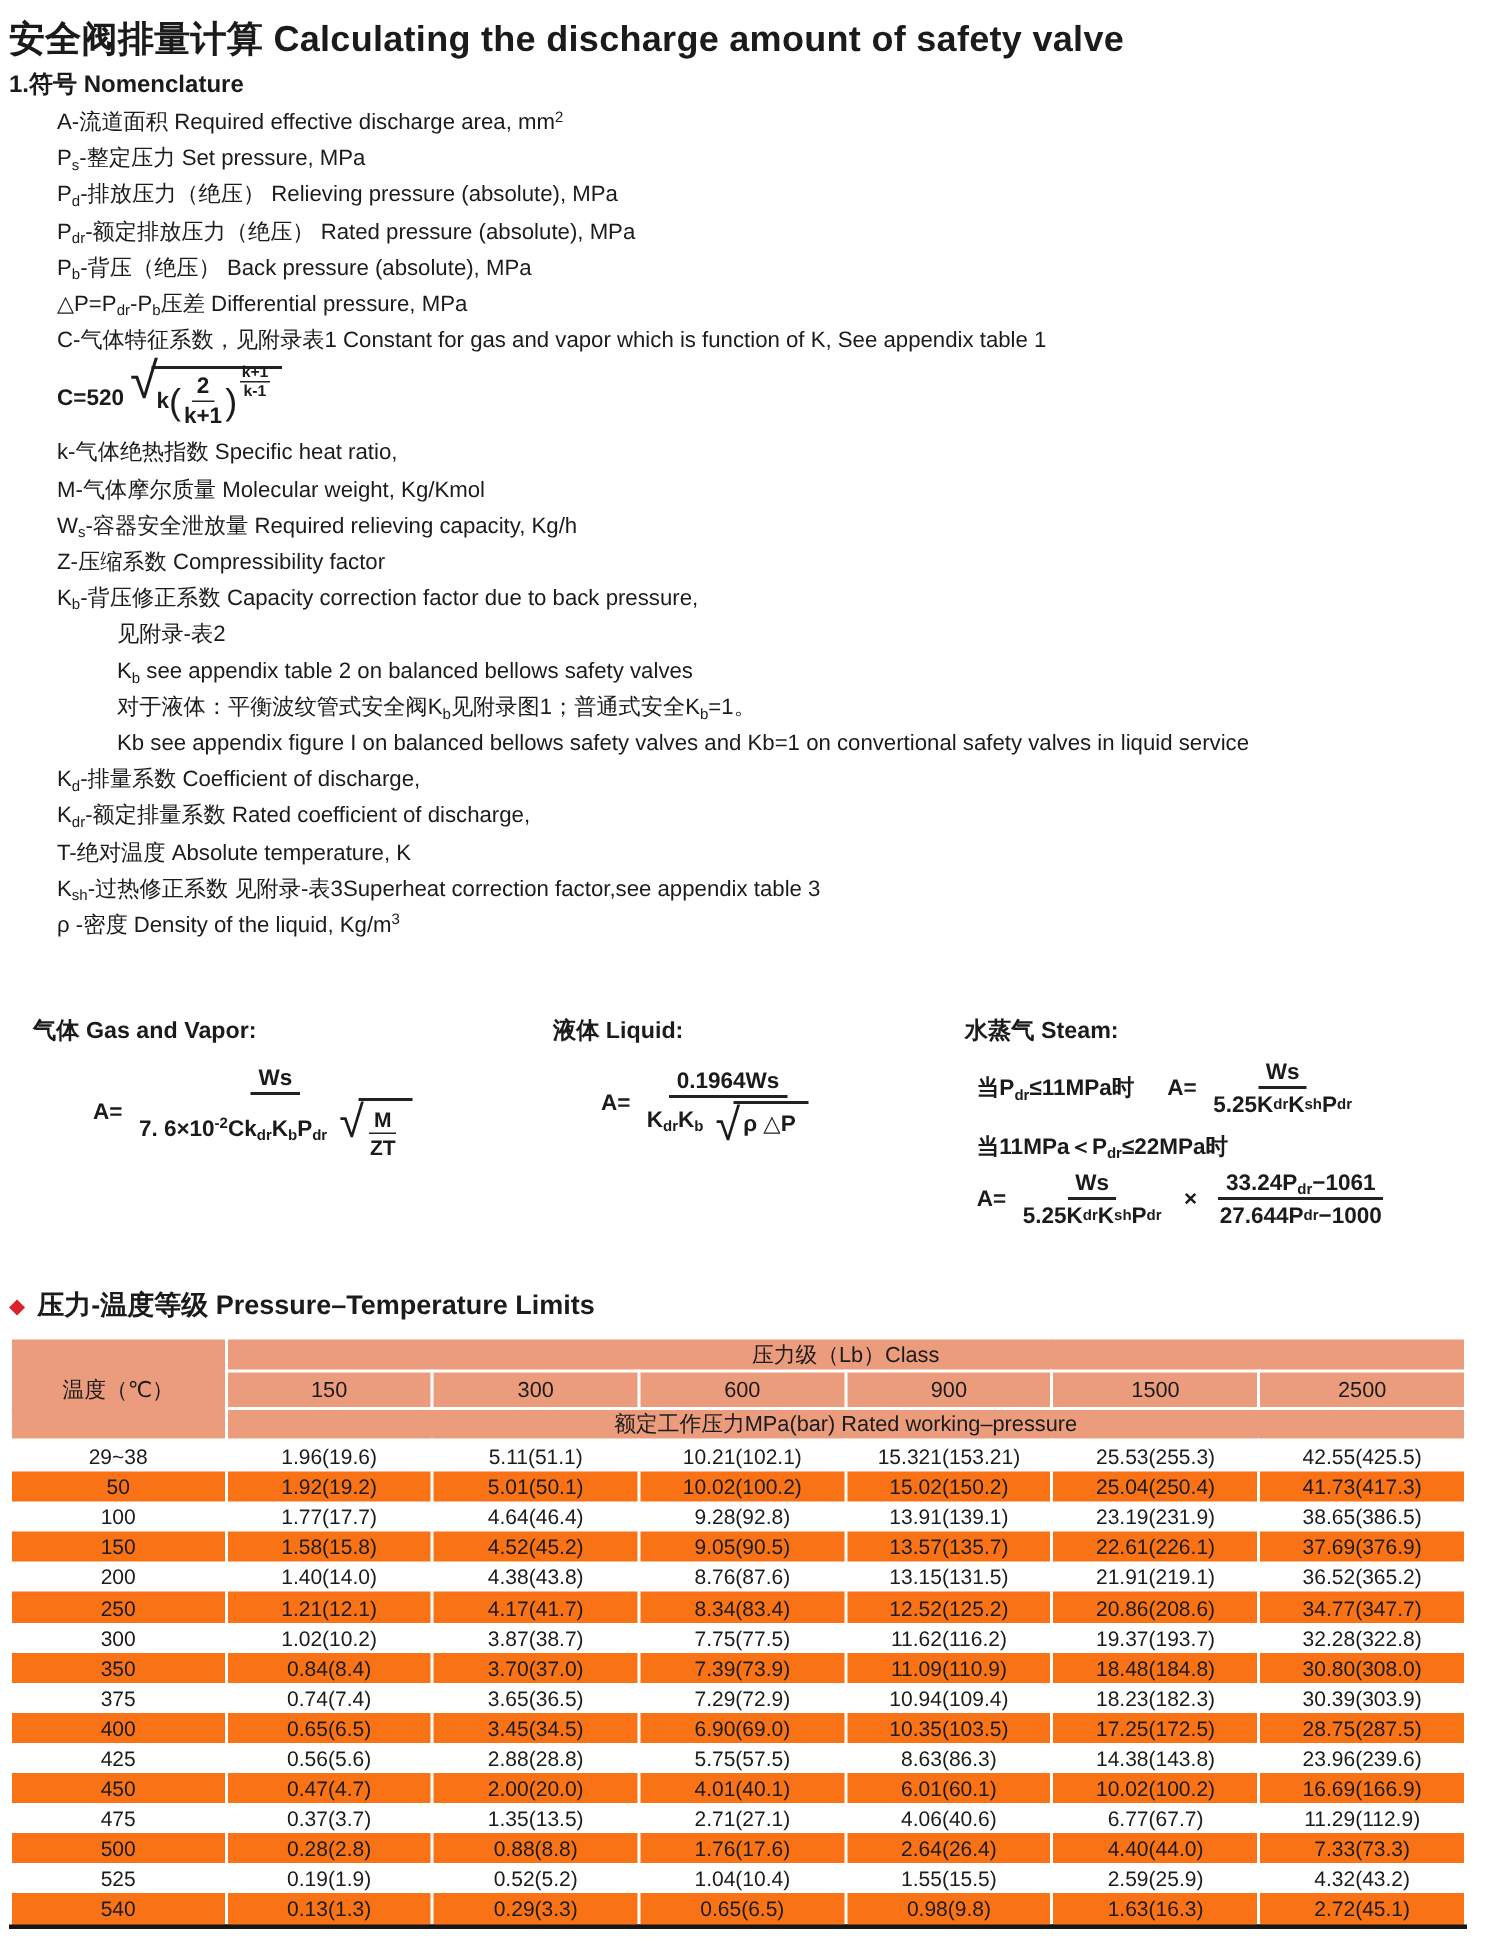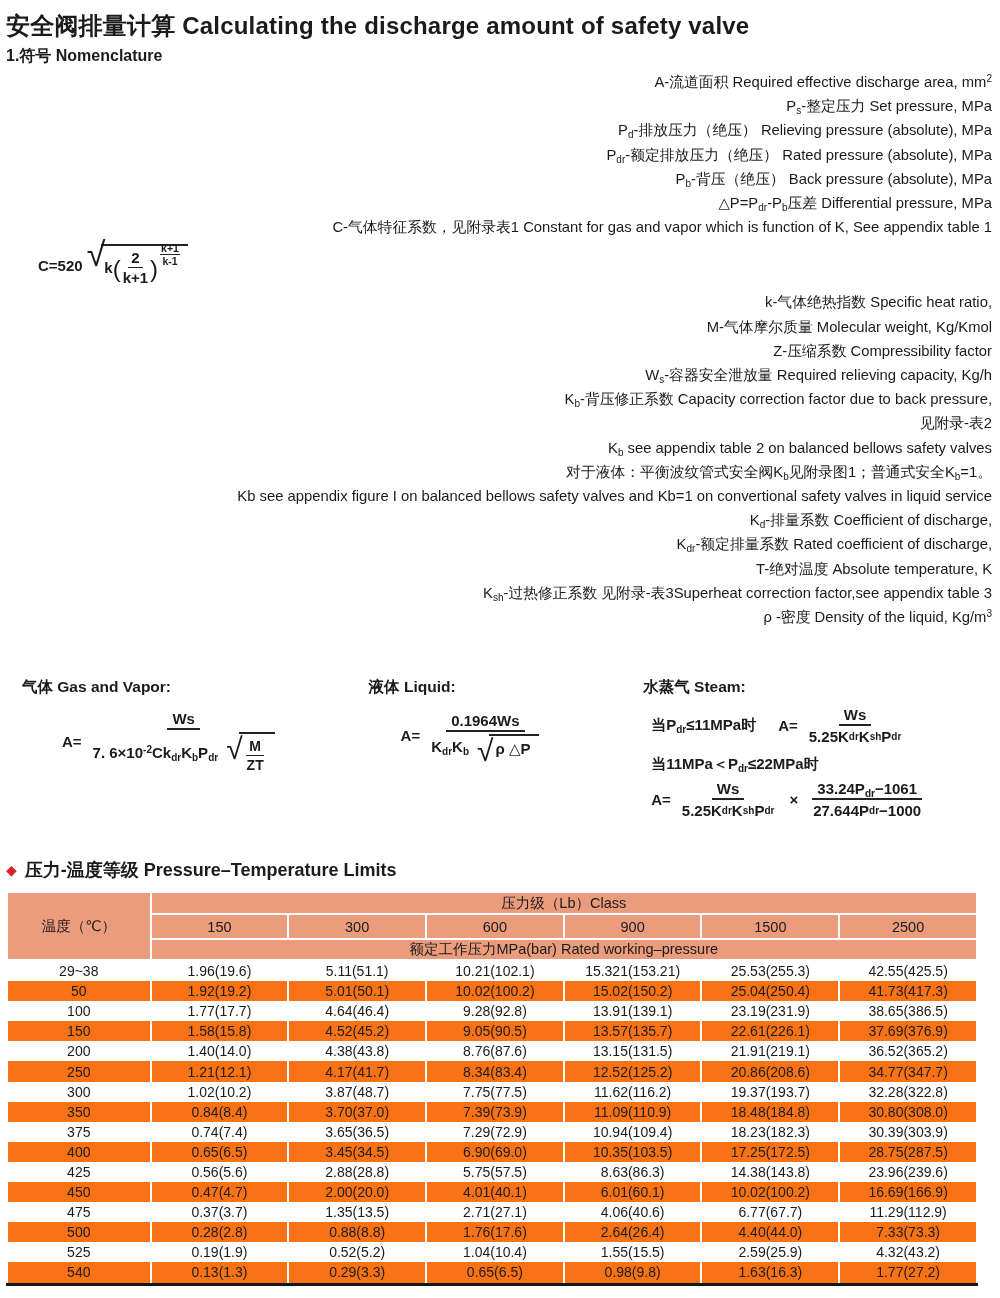--- a/index.html
+++ b/index.html
@@ -6,23 +6,23 @@
   body{
     width:1000px;height:1298px;position:relative;background:#fff;overflow:hidden;
     font-family:"Liberation Sans","DejaVu Sans",sans-serif;color:#1b1b1b;
     -webkit-font-smoothing:antialiased;
   }
   
   .page-title{position:absolute;top:10px;left:6px;font-size:24px;font-weight:700;letter-spacing:.2px;}
   
   .nomen{position:absolute;top:46px;left:6px;right:8px;}
   .sec-heading{font-size:16px;font-weight:700;}
-  .nom-list{margin-top:3px;text-align:right;}
+  .nom-list{margin-top:3px;}
   .nom-item{margin-left:32px;font-size:14.8px;line-height:24.2px;font-weight:500;white-space:nowrap;}
-  .nom-item.ind2{margin-left:33px;}
+  .nom-item.ind2{margin-left:72px;}
   sub{font-size:10px;vertical-align:-3px;line-height:0;}
   sup{font-size:10px;vertical-align:5px;line-height:0;}
   
   .c-formula{margin:4px 0 2px 32px;height:44px;display:flex;align-items:center;font-size:15px;font-weight:600;}
   .rad{font-size:34px;line-height:.8;font-weight:300;margin:0 -4px 0 4px;align-self:flex-start;transform:translateY(-2px);}
   .radarg{display:inline-flex;align-items:center;border-top:2px solid #222;padding:3px 8px 0 3px;}
   .paren{font-size:24px;font-weight:400;line-height:1;transform:translateY(1px);}
   .vfrac{display:inline-flex;flex-direction:column;align-items:center;text-align:center;}
   .vfrac>.top{border-bottom:2px solid #222;padding:0 5px 1px;}
   .vfrac>.bot{padding:2px 5px 0;display:inline-flex;align-items:center;}
@@ -99,22 +99,22 @@
       <span class="cexp">
         <span class="t">k+1</span>
         <span>k-1</span>
       </span>
     </span>
   </div>
 
   <div class="nom-list">
       <div class="nom-item">k-气体绝热指数 Specific heat ratio,</div>
       <div class="nom-item">M-气体摩尔质量 Molecular weight, Kg/Kmol</div>
+      <div class="nom-item">W<sub>s</sub>-容器安全泄放量 Required relieving capacity, Kg/h</div>
       <div class="nom-item">Z-压缩系数 Compressibility factor</div>
-      <div class="nom-item">W<sub>s</sub>-容器安全泄放量 Required relieving capacity, Kg/h</div>
       <div class="nom-item">K<sub>b</sub>-背压修正系数 Capacity correction factor due to back pressure,</div>
       <div class="nom-item ind2">见附录-表2</div>
       <div class="nom-item ind2">K<sub>b</sub> see appendix table 2 on balanced bellows safety valves</div>
       <div class="nom-item ind2">对于液体：平衡波纹管式安全阀K<sub>b</sub>见附录图1；普通式安全K<sub>b</sub>=1。</div>
       <div class="nom-item ind2">Kb see appendix figure I on balanced bellows safety valves and Kb=1 on convertional safety valves in liquid service</div>
       <div class="nom-item">K<sub>d</sub>-排量系数 Coefficient of discharge,</div>
       <div class="nom-item">K<sub>dr</sub>-额定排量系数 Rated coefficient of discharge,</div>
       <div class="nom-item">T-绝对温度 Absolute temperature, K</div>
       <div class="nom-item">K<sub>sh</sub>-过热修正系数 见附录-表3Superheat correction factor,see appendix table 3</div>
       <div class="nom-item">ρ -密度 Density of the liquid, Kg/m<sup>3</sup></div>
@@ -276,21 +276,21 @@
           <td>1.21(12.1)</td>
           <td>4.17(41.7)</td>
           <td>8.34(83.4)</td>
           <td>12.52(125.2)</td>
           <td>20.86(208.6)</td>
           <td>34.77(347.7)</td>
         </tr>
         <tr class="even">
           <td>300</td>
           <td>1.02(10.2)</td>
-          <td>3.87(48.7)</td>
+          <td>3.87(38.7)</td>
           <td>7.75(77.5)</td>
           <td>11.62(116.2)</td>
           <td>19.37(193.7)</td>
           <td>32.28(322.8)</td>
         </tr>
         <tr class="odd">
           <td>350</td>
           <td>0.84(8.4)</td>
           <td>3.70(37.0)</td>
           <td>7.39(73.9)</td>
@@ -361,17 +361,17 @@
           <td>2.59(25.9)</td>
           <td>4.32(43.2)</td>
         </tr>
         <tr class="odd">
           <td>540</td>
           <td>0.13(1.3)</td>
           <td>0.29(3.3)</td>
           <td>0.65(6.5)</td>
           <td>0.98(9.8)</td>
           <td>1.63(16.3)</td>
-          <td>1.77(27.2)</td>
+          <td>2.72(45.1)</td>
         </tr>
       </tbody>
   </table>
 </div>
 
 </body></html>

